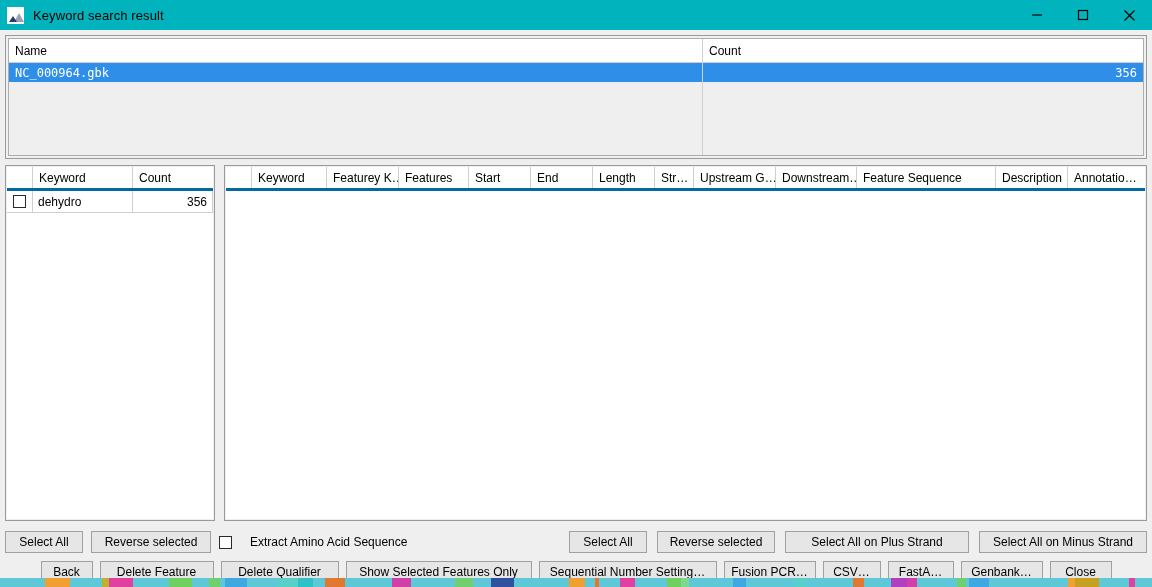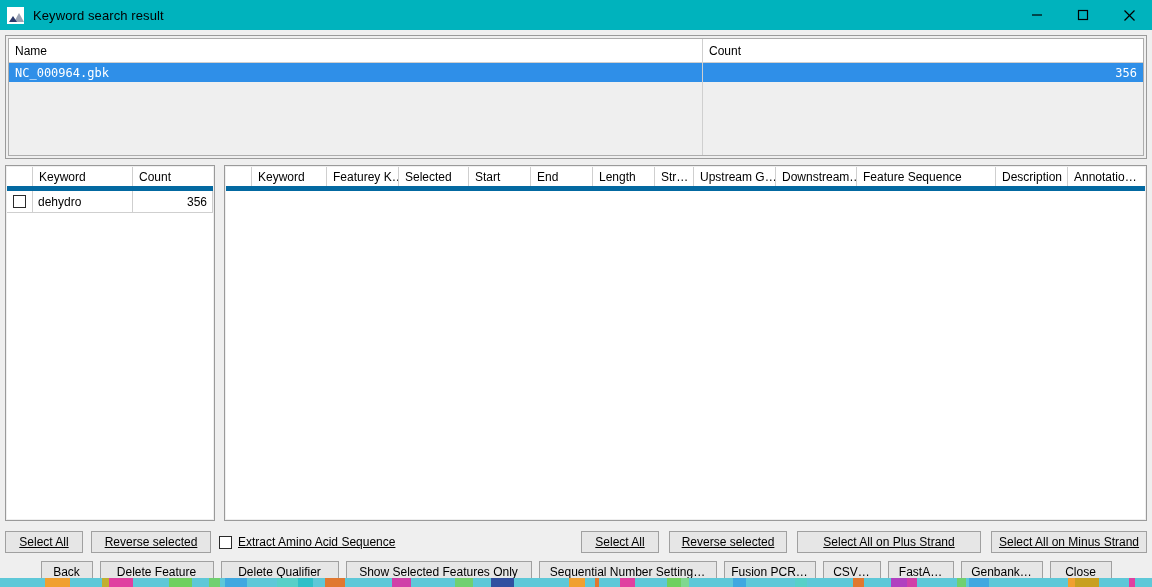--- a/index.html
+++ b/index.html
@@ -140,21 +140,21 @@
   .grid {
     flex: 1;
     display: flex; flex-direction: column;
     background: #ffffff;
     min-height: 0;
   }
   .grid-head {
     display: flex;
     height: 24px;
     background: #ffffff;
-    border-bottom: 5px solid #0369a1;
+    border-bottom: 3px solid #0369a1;
     flex: none;
   }
   .hc {
     border-right: 1px solid #cfcfcf;
     font-size: 12px;
     color: #000;
     display: flex; align-items: center;
     padding-left: 6px;
     white-space: nowrap;
     overflow: hidden;
@@ -192,36 +192,36 @@
   }
 
   
   .btnrow {
     flex: none;
     display: flex;
     align-items: center;
     height: 30px;
     padding: 0 5px;
   }
-  .btnrow.row1 { margin-top: 6px; text-decoration: underline; }
+  .btnrow.row1 { margin-top: 6px; }
   .btnrow.row2 { justify-content: center; gap: 7px; }
   .btn {
     height: 22px;
     background: #e6e6e6;
     border: 1px solid #a0a0a0;
     font-size: 12px;
     font-family: "Liberation Sans", sans-serif;
     color: #000;
     display: flex; align-items: center; justify-content: center;
     padding: 0 10px;
     white-space: nowrap;
   }
   .chk-label {
     display: flex; align-items: center;
-    gap: 6px;
+    gap: 18px;
     font-size: 12px; color: #000;
     white-space: nowrap;
   }
   .left-group { display: flex; align-items: center; gap: 8px; }
   .right-group { display: flex; align-items: center; gap: 10px; margin-left: auto; }
 
   
   .seqstrip {
     position: absolute;
     left: 0; bottom: 0;
@@ -296,21 +296,21 @@
         <div class="grid-body"></div>
       </div>
     </div>
 
     <div class="feat-panel">
       <div class="grid">
         <div class="grid-head">
           <div class="hc" style="width:26px;padding-left:0"></div>
           <div class="hc" style="width:75px">Keyword</div>
           <div class="hc" style="width:72px">Featurey K…</div>
-          <div class="hc" style="width:70px">Selected</div>
+          <div class="hc" style="width:70px">Features</div>
           <div class="hc" style="width:62px">Start</div>
           <div class="hc" style="width:62px">End</div>
           <div class="hc" style="width:62px">Length</div>
           <div class="hc" style="width:39px">Str…</div>
           <div class="hc" style="width:82px">Upstream G…</div>
           <div class="hc" style="width:81px">Downstream…</div>
           <div class="hc" style="width:139px">Feature Sequence</div>
           <div class="hc" style="width:72px">Description</div>
           <div class="hc" style="width:70px">Annotatio…</div>
         </div>
@@ -326,21 +326,21 @@
       <div class="btn" style="width:120px">Reverse selected</div>
       <label class="chk-label">
         <span class="cbox"></span>
         <span>Extract Amino Acid Sequence</span>
       </label>
     </div>
     <div class="right-group">
       <div class="btn" style="width:78px">Select All</div>
       <div class="btn" style="width:118px">Reverse selected</div>
       <div class="btn" style="width:184px">Select All on Plus Strand</div>
-      <div class="btn" style="width:156px">Select All on Minus Strand</div>
+      <div class="btn" style="width:168px">Select All on Minus Strand</div>
     </div>
   </div>
 
   <div class="btnrow row2">
     <div class="btn" style="width:52px">Back</div>
     <div class="btn" style="width:114px">Delete Feature</div>
     <div class="btn" style="width:118px">Delete Qualifier</div>
     <div class="btn" style="width:186px">Show Selected Features Only</div>
     <div class="btn" style="width:178px">Sequential Number Setting…</div>
     <div class="btn" style="width:92px">Fusion PCR…</div>

